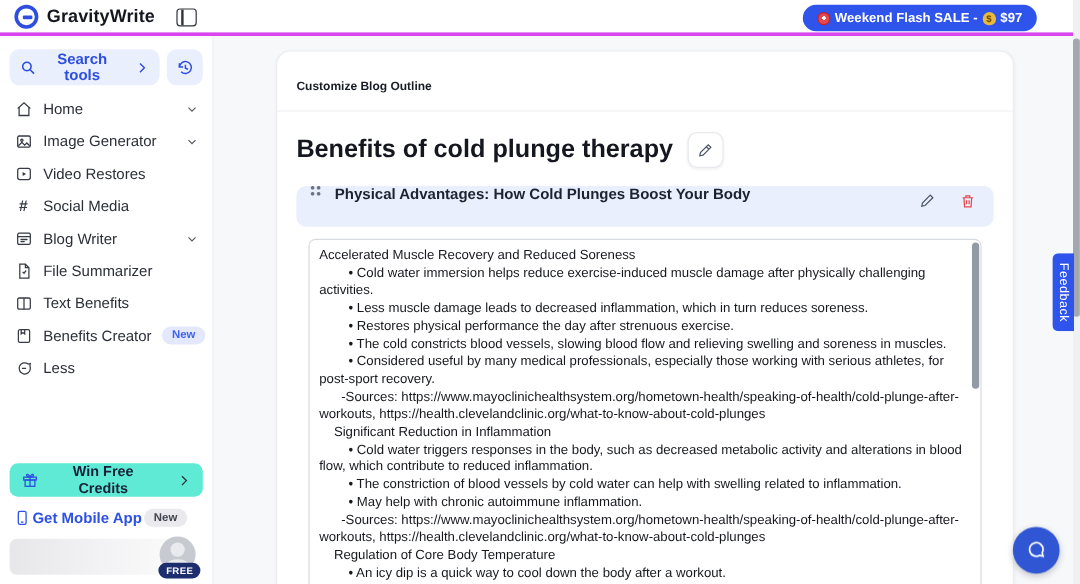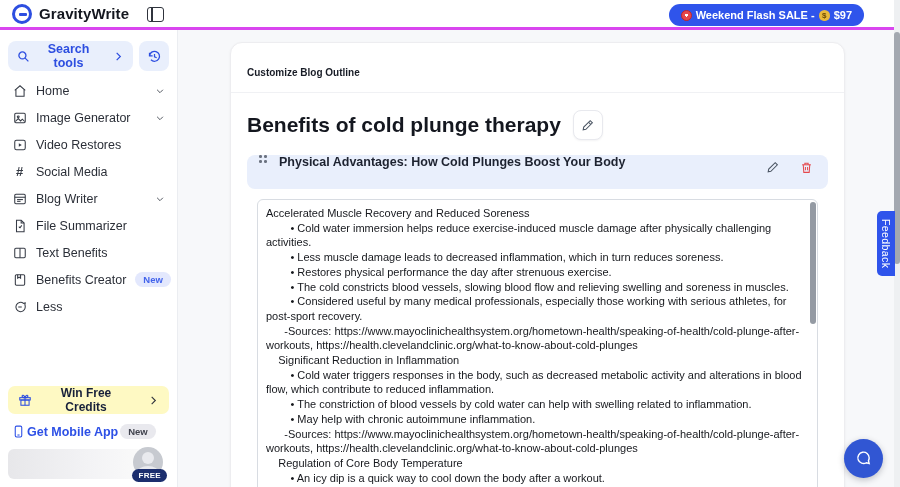--- a/index.html
+++ b/index.html
@@ -26,21 +26,21 @@
   .nav { margin-top:6px; }
   .nav-item { display:flex; align-items:center; gap:9px; height:27px; padding:0 12px 0 12px; cursor:pointer; color:#2b2f38; font-size:12.5px; font-weight:500; }
   .nav-item .ico { width:15px; height:15px; display:flex; align-items:center; justify-content:center; color:#363b45; flex:0 0 15px; }
   .nav-item .lbl { flex:1; white-space:nowrap; }
   .nav-item .chev { color:#555a63; }
   .badge-new-blue { background:#e3e8fd; color:#4263eb; font-size:9.5px; font-weight:700; border-radius:9px; padding:2px 8px; }
   .badge-new-gray { background:#e9e9ee; color:#41434e; font-size:9.5px; font-weight:700; border-radius:9px; padding:2px 8px; }
   .hash-glyph { font-size:13px; font-weight:600; color:#363b45; line-height:1; }
 
   .sidebar-bottom { position:absolute; left:0; bottom:0; width:100%; padding:0 8px 4px 8px; }
-  .win-credits { width:100%; height:28px; background:#fef9c3; border:none; border-radius:7px; display:flex; align-items:center; gap:8px; padding:0 10px; font-size:12px; font-weight:700; color:#17203a; cursor:pointer; font-family:"Liberation Sans",sans-serif; }
+  .win-credits { width:100%; height:28px; background:#5eead4; border:none; border-radius:7px; display:flex; align-items:center; gap:8px; padding:0 10px; font-size:12px; font-weight:700; color:#17203a; cursor:pointer; font-family:"Liberation Sans",sans-serif; }
   .win-credits .spacer { flex:1; }
   .get-app { display:flex; align-items:center; gap:2px; padding:10px 4px 8px 4px; cursor:pointer; }
   .get-app .lbl { color:#2d50e6; font-size:12.5px; font-weight:700; }
   .user-block { position:relative; height:36px; }
   .user-blur { position:absolute; left:0; top:2px; width:135px; height:30px; border-radius:6px; background:linear-gradient(90deg,#e7e7ea,#f3f3f5 60%,#fafafa); filter:blur(.4px); }
   .avatar { position:absolute; right:6px; top:0; width:30px; height:30px; border-radius:50%; background:#c7cad0; overflow:hidden; }
   .avatar::before { content:""; position:absolute; left:9px; top:5px; width:12px; height:12px; border-radius:50%; background:#e9eaee; }
   .avatar::after { content:""; position:absolute; left:4px; top:19px; width:22px; height:14px; border-radius:50%; background:#e9eaee; }
   .free-pill { position:absolute; right:2px; top:22px; background:#1c2e6e; color:#fff; font-size:8px; font-weight:700; border-radius:8px; padding:2px 6px; letter-spacing:.3px; }
 

